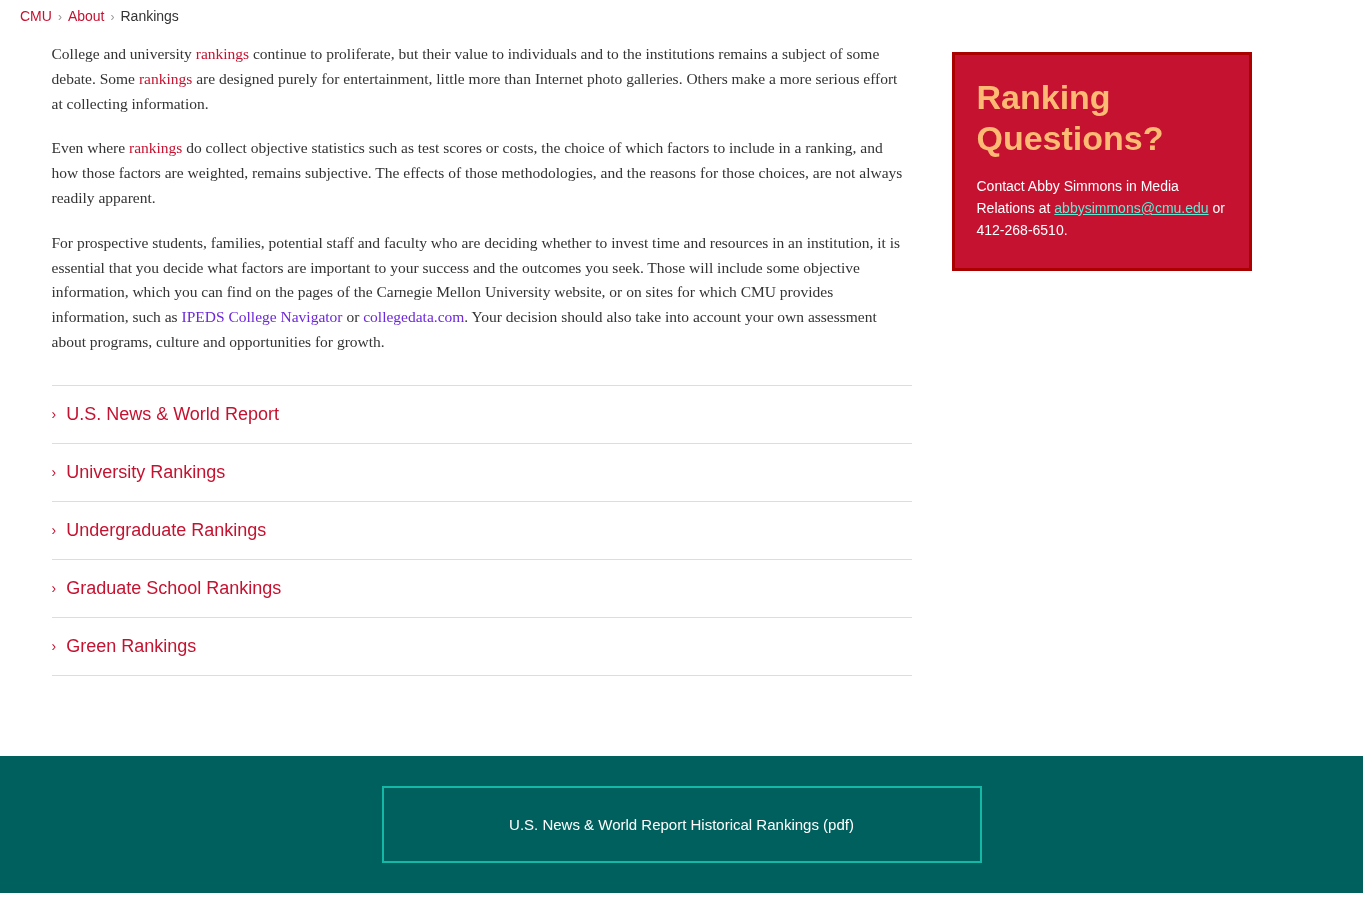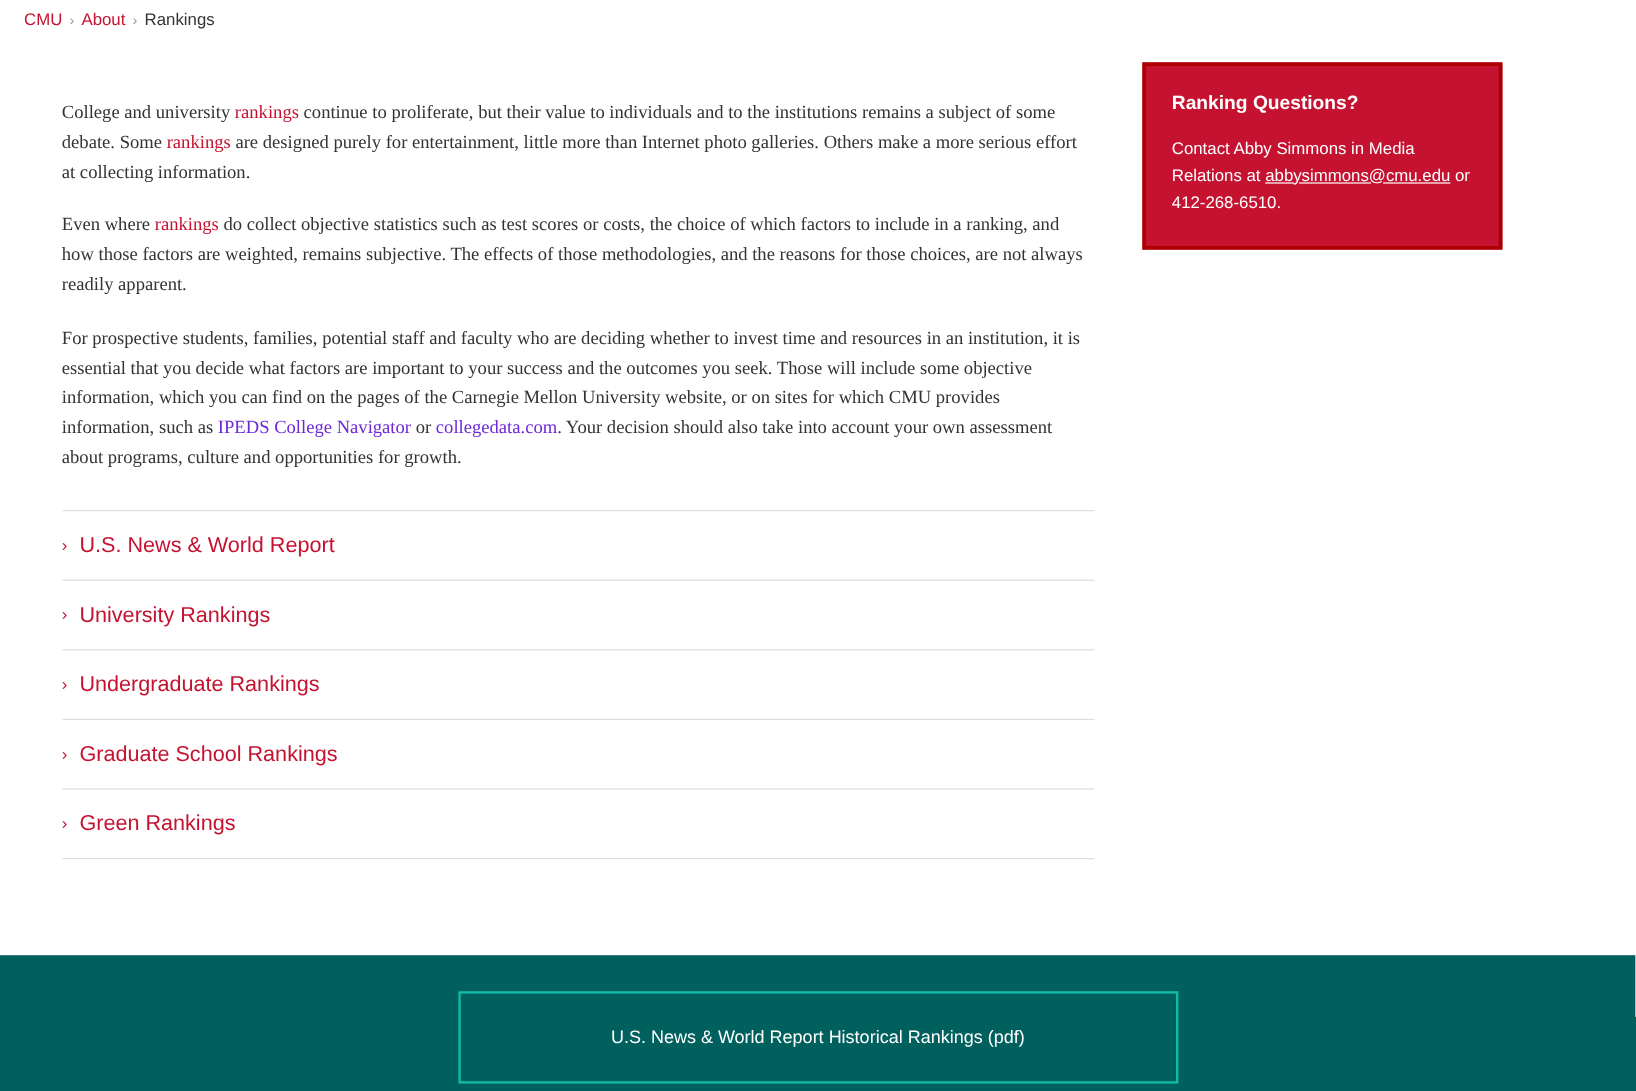--- a/index.html
+++ b/index.html
@@ -34,21 +34,20 @@
       max-width: 1300px;
       margin: 0 auto;
       padding: 10px 20px 40px 20px;
       gap: 40px;
     }
 
     
     .main-content {
       flex: 1;
       max-width: 860px;
-      margin-top: 40px;
     }
 
     .main-content p {
       margin-bottom: 20px;
       line-height: 1.6;
       font-family: Georgia, serif;
       font-size: 15.5px;
     }
 
     .main-content p .inline-link {
@@ -94,36 +93,36 @@
 
     .sidebar-box {
       background-color: #c41230;
       color: #fff;
       padding: 22px 22px 26px 22px;
       border: 3px solid #a00;
     }
 
     .sidebar-box h2 {
       font-family: Arial, sans-serif;
-      font-size: 16px;
+      font-size: 34px;
       font-weight: bold;
-      color: #ffffff;
+      color: #fdba74;
       margin-bottom: 16px;
       line-height: 1.2;
     }
 
     .sidebar-box p {
       font-family: Arial, sans-serif;
       font-size: 14px;
       line-height: 1.6;
       color: #fff;
     }
 
     .sidebar-box a {
-      color: #ffffff;
+      color: #5eead4;
       text-decoration: underline;
     }
 
     
     .footer-tiles {
       background-color: #00605e;
       padding: 30px 20px;
       margin-top: 40px;
       display: flex;
       gap: 20px;

